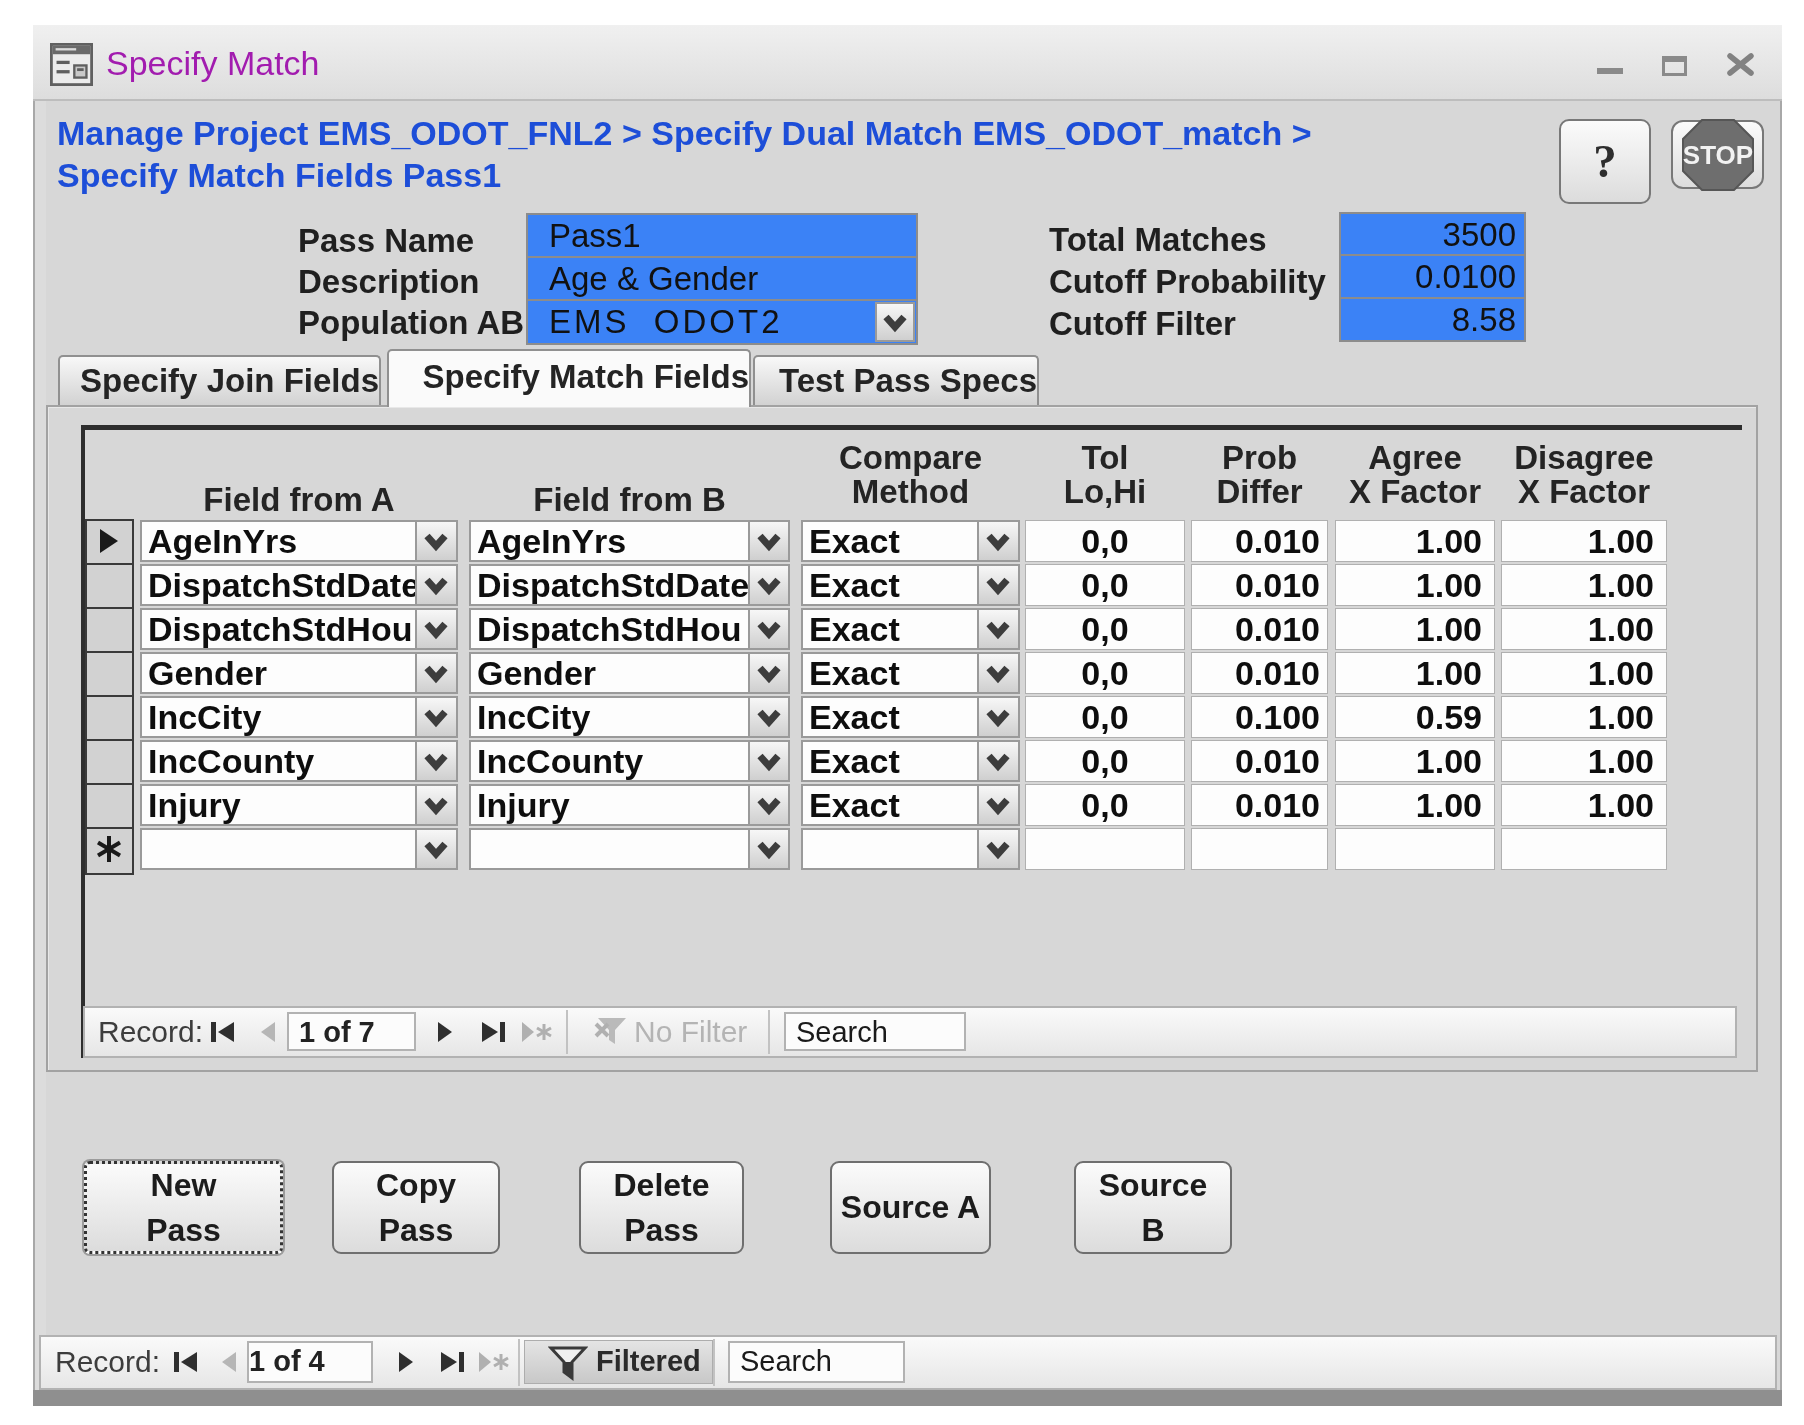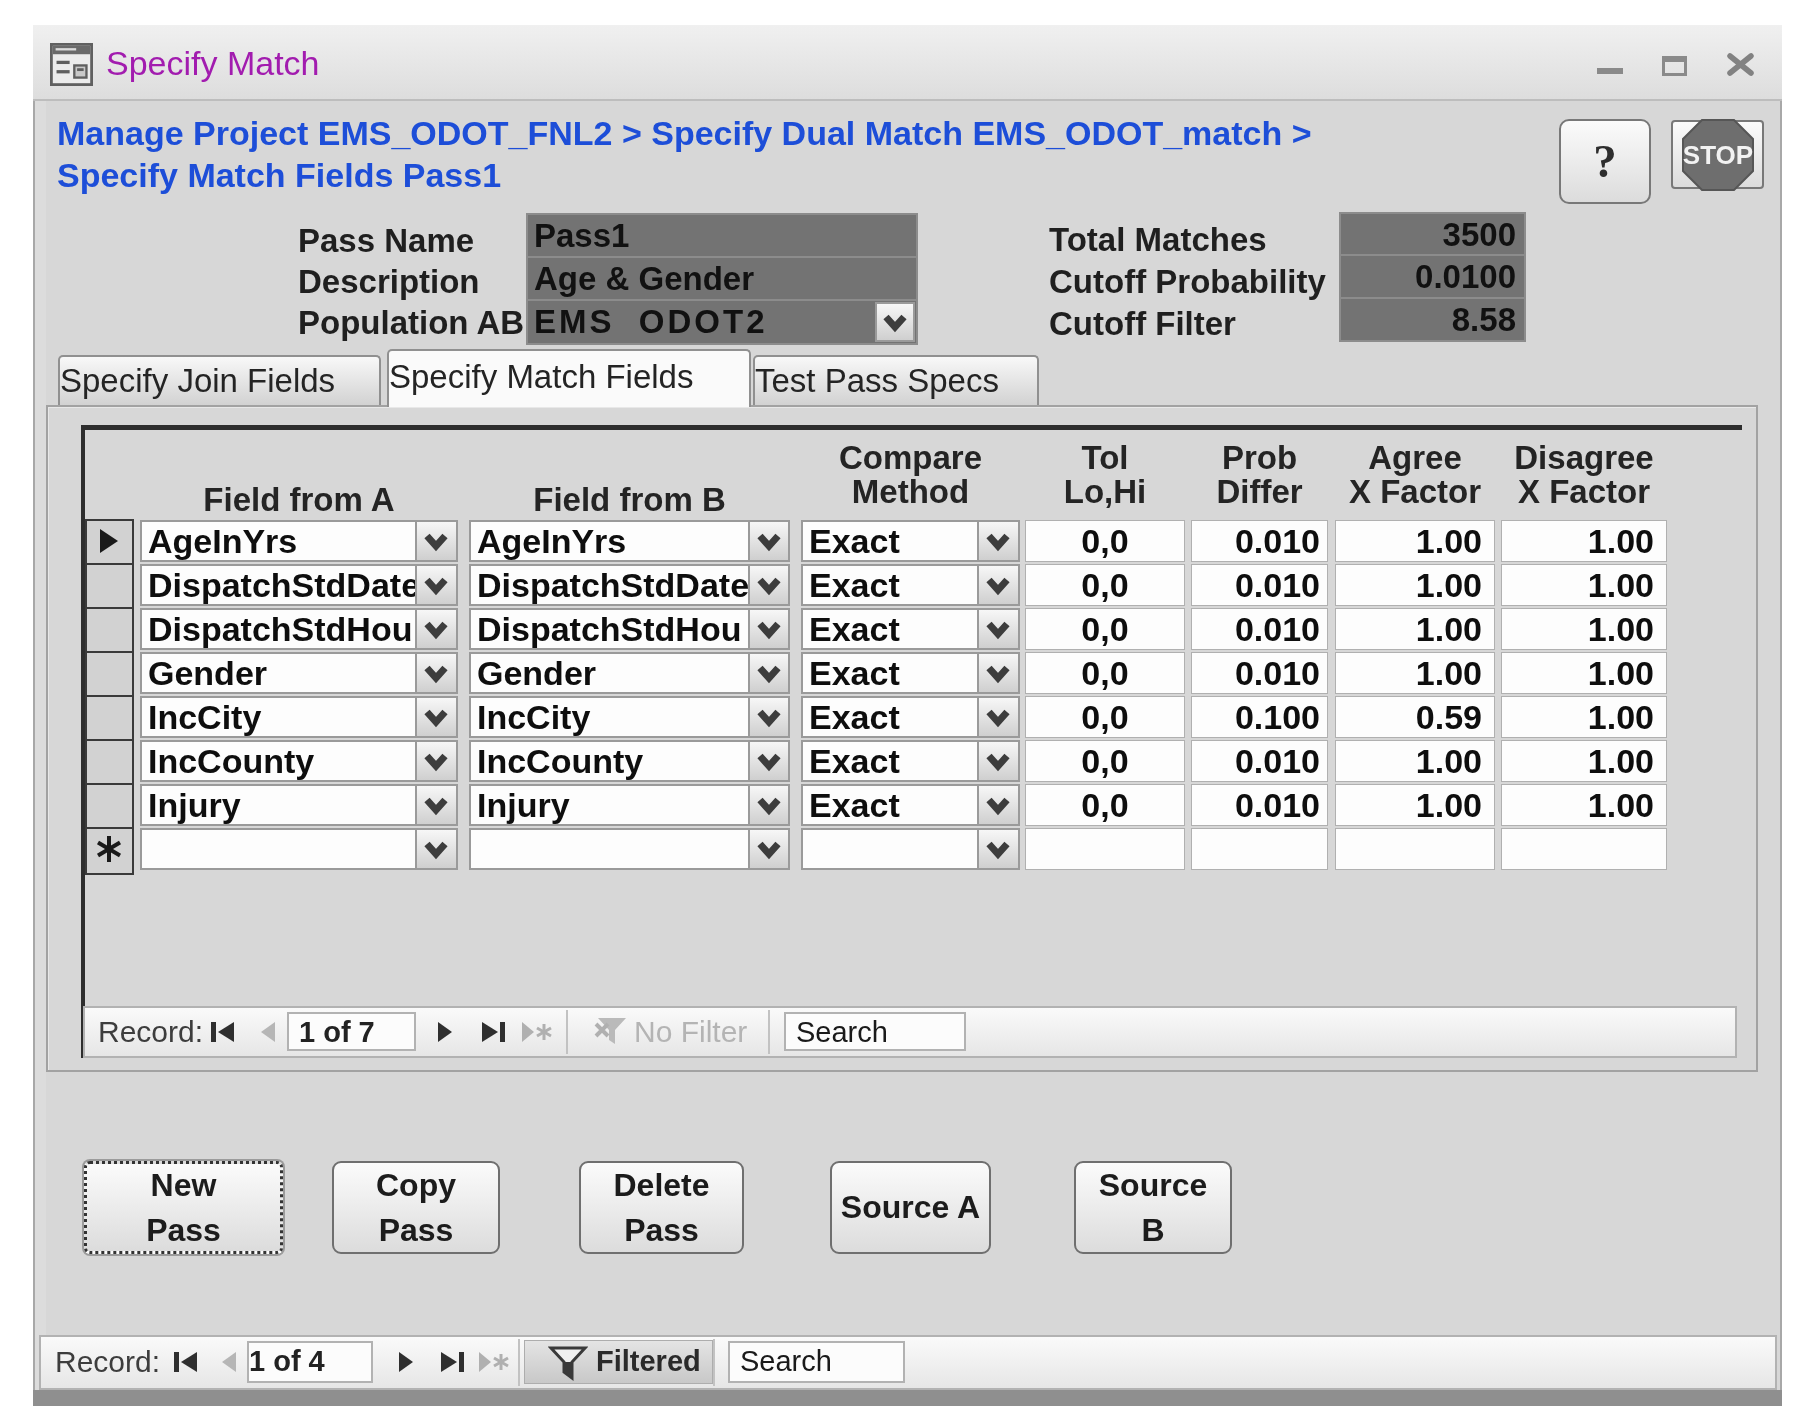--- a/index.html
+++ b/index.html
@@ -4,26 +4,26 @@
 <style>
 html,body{margin:0;padding:0;width:1804px;height:1425px;background:#fff;overflow:hidden;
  font-family:"Liberation Sans",sans-serif;}
 *{box-sizing:border-box;}
 .abs{position:absolute;}
 .b{font-weight:bold;}
 #win{position:absolute;left:33px;top:25px;width:1749px;height:1381px;
  background:#d7d7d7;border:2px solid #a8a8a8;border-bottom:none;}
 #titlebar{position:absolute;left:33px;top:25px;width:1749px;height:76px;
  background:linear-gradient(#f0f0f0,#ddd);border-bottom:2px solid #bdbdbd;}
-.fieldbox{position:absolute;background:#737373;border:2px solid #8c8c8c;
- font-weight:bold;font-size:33px;color:#111;line-height:41px;padding-left:6px;white-space:nowrap;overflow:hidden;}
+.fieldbox{position:absolute;background:#3b82f6;border:2px solid #8c8c8c;
+ font-weight:normal;font-size:33px;color:#111;line-height:41px;padding-left:21px;white-space:nowrap;overflow:hidden;}
 .lbl{position:absolute;font-weight:bold;font-size:33px;color:#1f1f1f;white-space:nowrap;margin-left:24px;}
 .tab{position:absolute;border:2px solid #909090;border-bottom:none;border-radius:5px 5px 0 0;
- background:linear-gradient(#f8f8f8,#d2d2d2);font-weight:normal;font-size:33px;color:#242424;
- text-align:left;}
+ background:linear-gradient(#f8f8f8,#d2d2d2);font-weight:bold;font-size:33px;color:#242424;
+ text-align:right;}
 .btn{position:absolute;border:2px solid #6f6f6f;border-radius:9px;
  background:linear-gradient(#fbfbfb,#dcdcdc);font-weight:bold;font-size:32px;color:#1c1c1c;
  text-align:center;display:flex;align-items:center;justify-content:center;line-height:45px;}
 .combo{position:absolute;background:#fdfdfd;border:2px solid #9a9a9a;
  font-weight:bold;font-size:34px;color:#0e0e0e;line-height:39px;padding-left:6px;
  white-space:nowrap;overflow:hidden;}
 .dbtn{position:absolute;background:linear-gradient(#f7f7f7,#cfcfcf);border:2px solid #9a9a9a;}
 .hdr{position:absolute;font-weight:bold;font-size:33px;color:#242424;text-align:center;line-height:34px;}
 .num{position:absolute;background:#fdfdfd;border:1px solid #b0b0b0;
  font-weight:bold;font-size:34px;color:#0e0e0e;line-height:41px;white-space:nowrap;}
@@ -52,21 +52,21 @@
  <path d="M3 3 L24 20 M24 3 L3 20" stroke="#828282" stroke-width="5.5" stroke-linecap="round" fill="none"></path>
 </svg>
 
 <div class="abs b" style="left:57px;top:112px;font-size:34px;color:#1d4ed8;line-height:42px">
 Manage Project EMS_ODOT_FNL2 &gt; Specify Dual Match EMS_ODOT_match &gt;<br>
 Specify Match Fields Pass1</div>
 
 <div class="btn" style="left:1559px;top:119px;width:92px;height:85px;border-radius:10px;border-color:#787878">
  <span style="font-family:'Liberation Serif',serif;font-size:47px;font-weight:bold;color:#2e2e2e">?</span>
 </div>
-<div class="btn" style="left:1671px;top:120px;width:93px;height:69px;border-radius:4px;border-color:#787878">
+<div class="btn" style="left:1671px;top:120px;width:93px;height:69px;border-radius:12px;border-color:#787878">
  <svg width="78" height="78" viewBox="0 0 78 78">
   <polygon points="23,4 55,4 74,23 74,55 55,74 23,74 4,55 4,23" fill="#6e6e6e" stroke="#565656" stroke-width="2"></polygon>
   <text x="39" y="48" font-size="26" font-family="Liberation Sans" font-weight="bold" fill="#f2f2f2" text-anchor="middle">STOP</text>
  </svg>
 </div>
 
 <div class="lbl" style="left:274px;top:222px">Pass Name</div>
 <div class="lbl" style="left:274px;top:263px">Description</div>
 <div class="lbl" style="left:274px;top:304px">Population AB</div>
 

